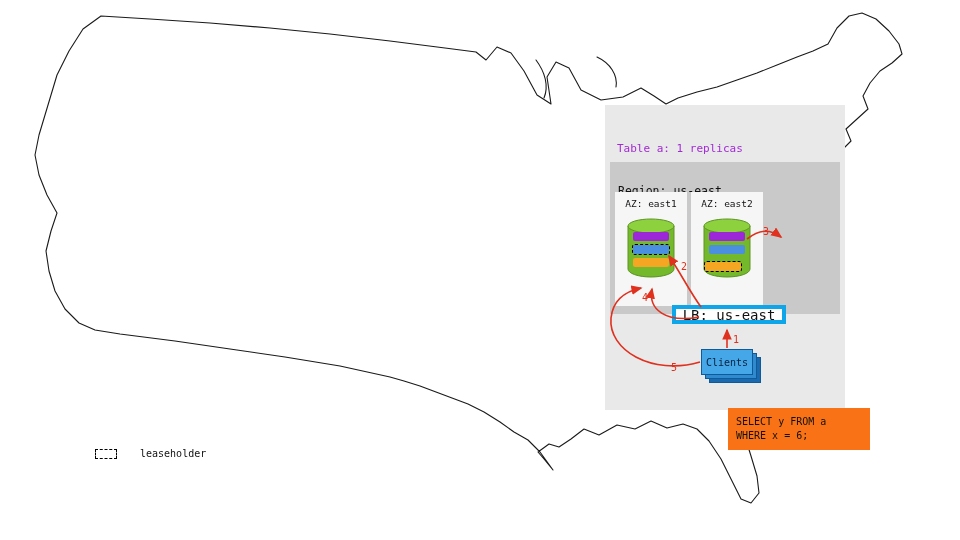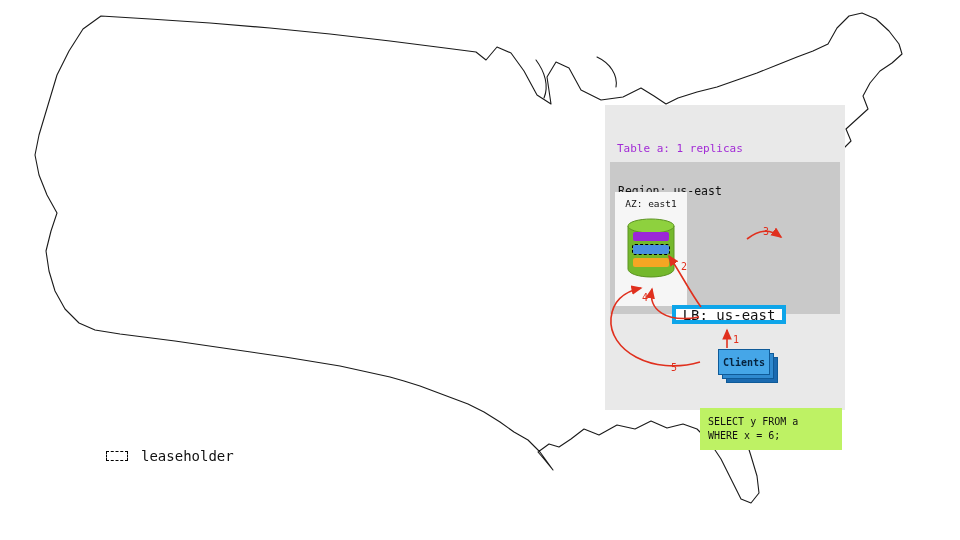--- a/index.html
+++ b/index.html
@@ -28,37 +28,37 @@
   .bar-a{top:14px;background:#9b27d8;}
   .bar-i{top:27px;background:#4a8fe0;}
   .bar-b{top:40px;background:#f5a623;}
   .lh{outline:1.6px dashed #000;}
   .az2 .bar-b{top:44px;left:2px;}
 
   .lb{position:absolute;left:67px;top:200px;width:114px;height:19px;background:#ffffff;
       border:4px solid #0ea5e9;box-sizing:border-box;display:flex;align-items:center;justify-content:center;
       font-size:14px;color:#111;z-index:3;}
 
-  .clients{position:absolute;left:113px;top:244px;width:60px;height:48px;z-index:3;font-weight:bold;}
+  .clients{position:absolute;left:96px;top:244px;width:60px;height:48px;z-index:3;}
   .clients .stack{position:absolute;width:52px;height:26px;border:1px solid #0f5a98;box-sizing:border-box;}
   .clients .s2{left:8px;top:8px;background:#1b6ab0;}
   .clients .s1{left:4px;top:4px;background:#2f8ad0;}
   .clients .front{position:absolute;left:0;top:0;width:52px;height:26px;background:#45a6e8;
       border:1px solid #0f5a98;box-sizing:border-box;display:flex;align-items:center;justify-content:center;
       font-size:10px;color:#06233f;}
 
   .num{position:absolute;font-size:10px;color:#e0301e;z-index:7;}
   .n1{left:733px;top:334px;} .n2{left:681px;top:261px;} .n3{left:763px;top:226px;}
   .n4{left:642px;top:292px;} .n5{left:671px;top:362px;}
 
-  .sql{position:absolute;left:700px;top:408px;width:126px;background:#bef264;padding:7px 8px;
+  .sql{position:absolute;left:728px;top:408px;width:126px;background:#f97316;padding:7px 8px;
        font-size:10px;line-height:14px;color:#111;z-index:2;}
 
-  .lh-legend{position:absolute;left:106px;top:448px;display:flex;align-items:center;gap:13px;
-       font-size:14px;color:#111;z-index:2;}
+  .lh-legend{position:absolute;left:95px;top:448px;display:flex;align-items:center;gap:23px;
+       font-size:10px;color:#111;z-index:2;}
   .lh-box{display:inline-block;width:22px;height:10px;border:1.6px dashed #000;box-sizing:border-box;}
 </style>
 </head>
 <body>
 
 <div class="canvas">
 
   <svg class="map" width="960" height="540" viewBox="0 0 960 540">
     <g fill="none" stroke="#1a1a1a" stroke-width="1.1" stroke-linejoin="round" stroke-linecap="round">
       <path d="M101,16 L150,19 L210,23 L270,28 L330,34 L390,41 L445,48 L476,52
@@ -99,20 +99,32 @@
           <svg width="48" height="60" viewBox="0 0 48 60">
             <path d="M1,8 L1,51 A23,8 0 0 0 47,51 L47,8" fill="#74b82c" stroke="#5d9423" stroke-width="1"></path>
             <ellipse cx="24" cy="8" rx="23" ry="7" fill="#8ed13e" stroke="#5d9423" stroke-width="1"></ellipse>
           </svg>
           <div class="bar bar-a"></div>
           <div class="bar bar-i lh"></div>
           <div class="bar bar-b"></div>
         </div>
       </div>
 
+      <div class="az az2">
+        <div class="az-label">AZ: east2</div>
+        <div class="cyl">
+          <svg width="48" height="60" viewBox="0 0 48 60">
+            <path d="M1,8 L1,51 A23,8 0 0 0 47,51 L47,8" fill="#74b82c" stroke="#5d9423" stroke-width="1"></path>
+            <ellipse cx="24" cy="8" rx="23" ry="7" fill="#8ed13e" stroke="#5d9423" stroke-width="1"></ellipse>
+          </svg>
+          <div class="bar bar-a"></div>
+          <div class="bar bar-i"></div>
+          <div class="bar bar-b lh"></div>
+        </div>
+      </div>
 
     </div>
 
     <div class="lb">LB: us-east</div>
 
     <div class="clients">
       <div class="stack s2"></div>
       <div class="stack s1"></div>
       <div class="front">Clients</div>
     </div>

